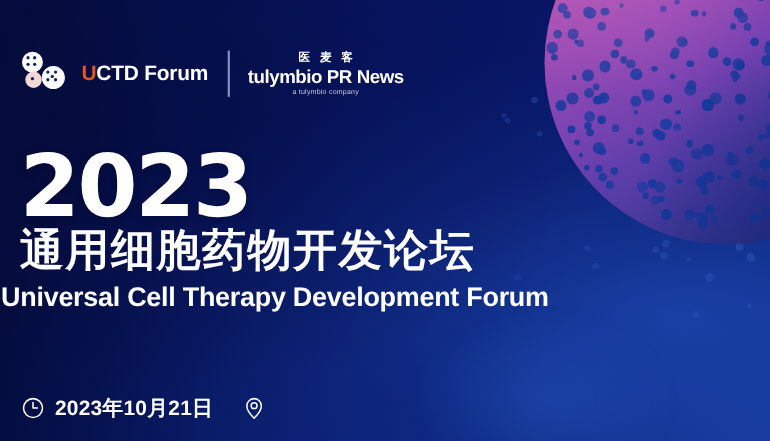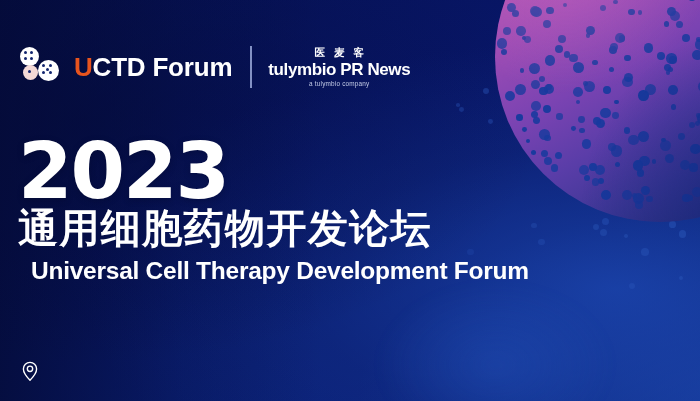--- a/index.html
+++ b/index.html
@@ -106,21 +106,21 @@
   }
   .cellmark .cell.pinkish { background: #f3d9d6; }
   .cellmark .cell .nuc {
     position: absolute;
     border-radius: 50%;
     background: #11246e;
   }
 
   .lockup-left { display: flex; flex-direction: column; justify-content: center; }
   .uctd-line {
-    font-size: 26px;
+    font-size: 19px;
     font-weight: 700;
     letter-spacing: -0.2px;
     line-height: 1;
     color: #ffffff;
     white-space: nowrap;
   }
   .uctd-line .u { color: #e8541e; }
   .uctd-sub {
     margin-top: 3px;
     font-size: 11.6px;
@@ -191,21 +191,21 @@
     left: 18px; top: 208px;
     font-size: 40px;
     font-weight: 700;
     letter-spacing: 1.4px;
     color: #ffffff;
     line-height: 1;
     white-space: nowrap;
   }
   .en-title {
     position: absolute;
-    left: 31px; top: 259px;
+    left: 1px; top: 259px;
     font-size: 24.5px;
     font-weight: 700;
     letter-spacing: -0.25px;
     color: #ffffff;
     line-height: 1;
     white-space: nowrap;
   }
 
   
   .host {
@@ -476,20 +476,27 @@
 
   </div>
 
   <div class="year">2023</div>
   <div class="cn-title">通用细胞药物开发论坛</div>
   <div class="en-title">Universal Cell Therapy Development Forum</div>
 
 
   <div class="meta-row">
 
+    <div class="meta-item">
+      <svg class="meta-ico" width="22" height="22" viewBox="0 0 24 24" fill="none">
+        <circle cx="12" cy="12" r="9.4" stroke="#ffffff" stroke-width="1.5"></circle>
+        <path d="M12 6.4V12H16.4" stroke="#ffffff" stroke-width="1.5" stroke-linecap="round" stroke-linejoin="round"></path>
+      </svg>
+      <span class="meta-text">2023年10月21日</span>
+    </div>
 
     <div class="meta-item">
       <svg class="meta-ico" width="22" height="22" viewBox="0 0 24 24" fill="none">
         <path d="M12 22c0 0 7.2-7.2 7.2-12.2A7.2 7.2 0 0 0 4.8 9.8C4.8 14.8 12 22 12 22z" stroke="#ffffff" stroke-width="1.5" stroke-linejoin="round"></path>
         <circle cx="12" cy="9.6" r="2.9" stroke="#ffffff" stroke-width="1.5"></circle>
       </svg>
     </div>
 
   </div>
 

